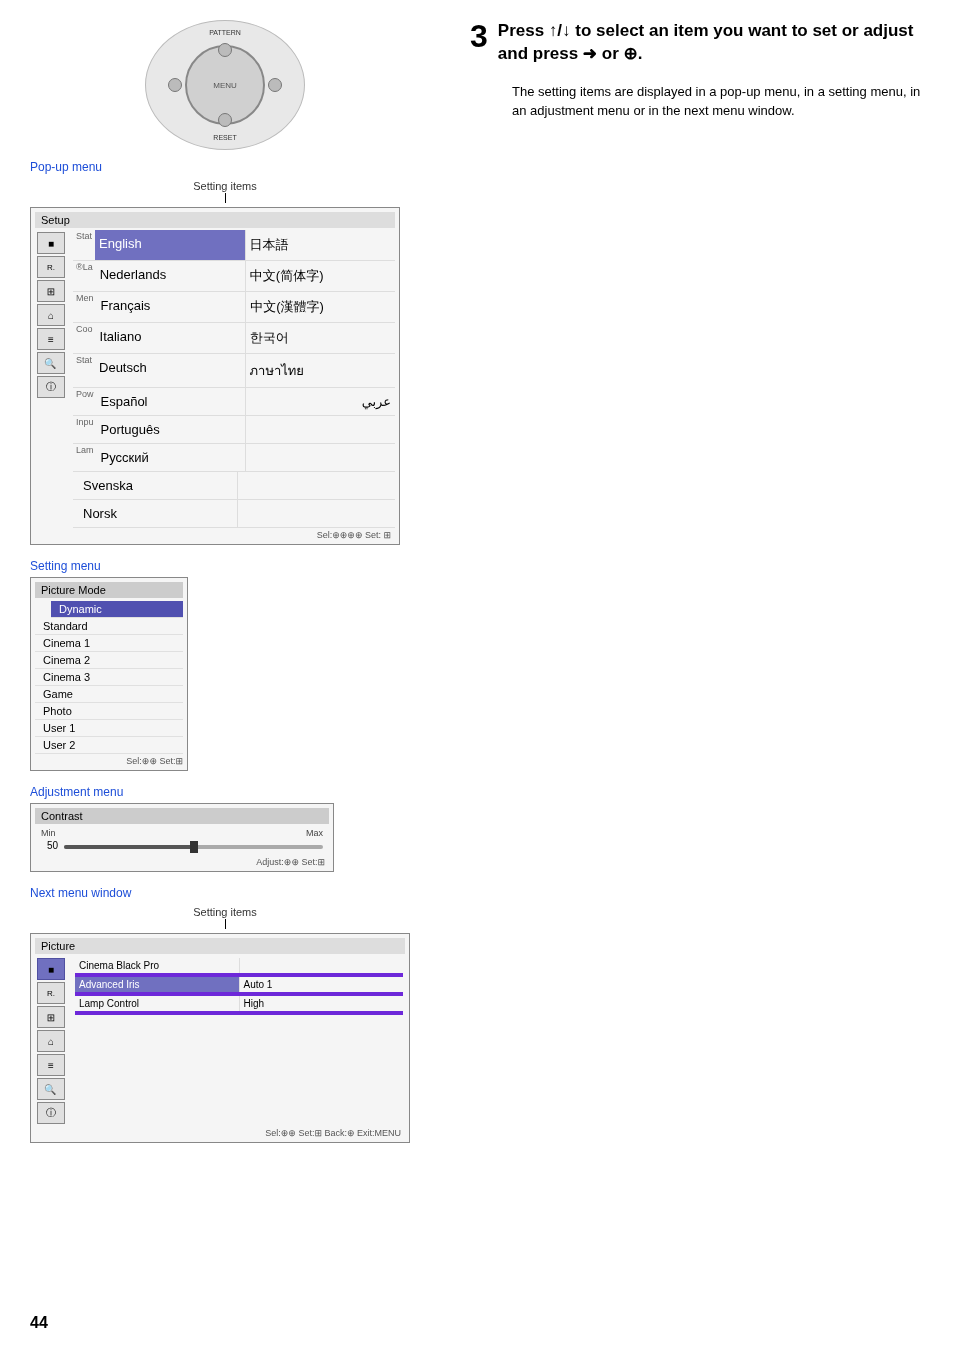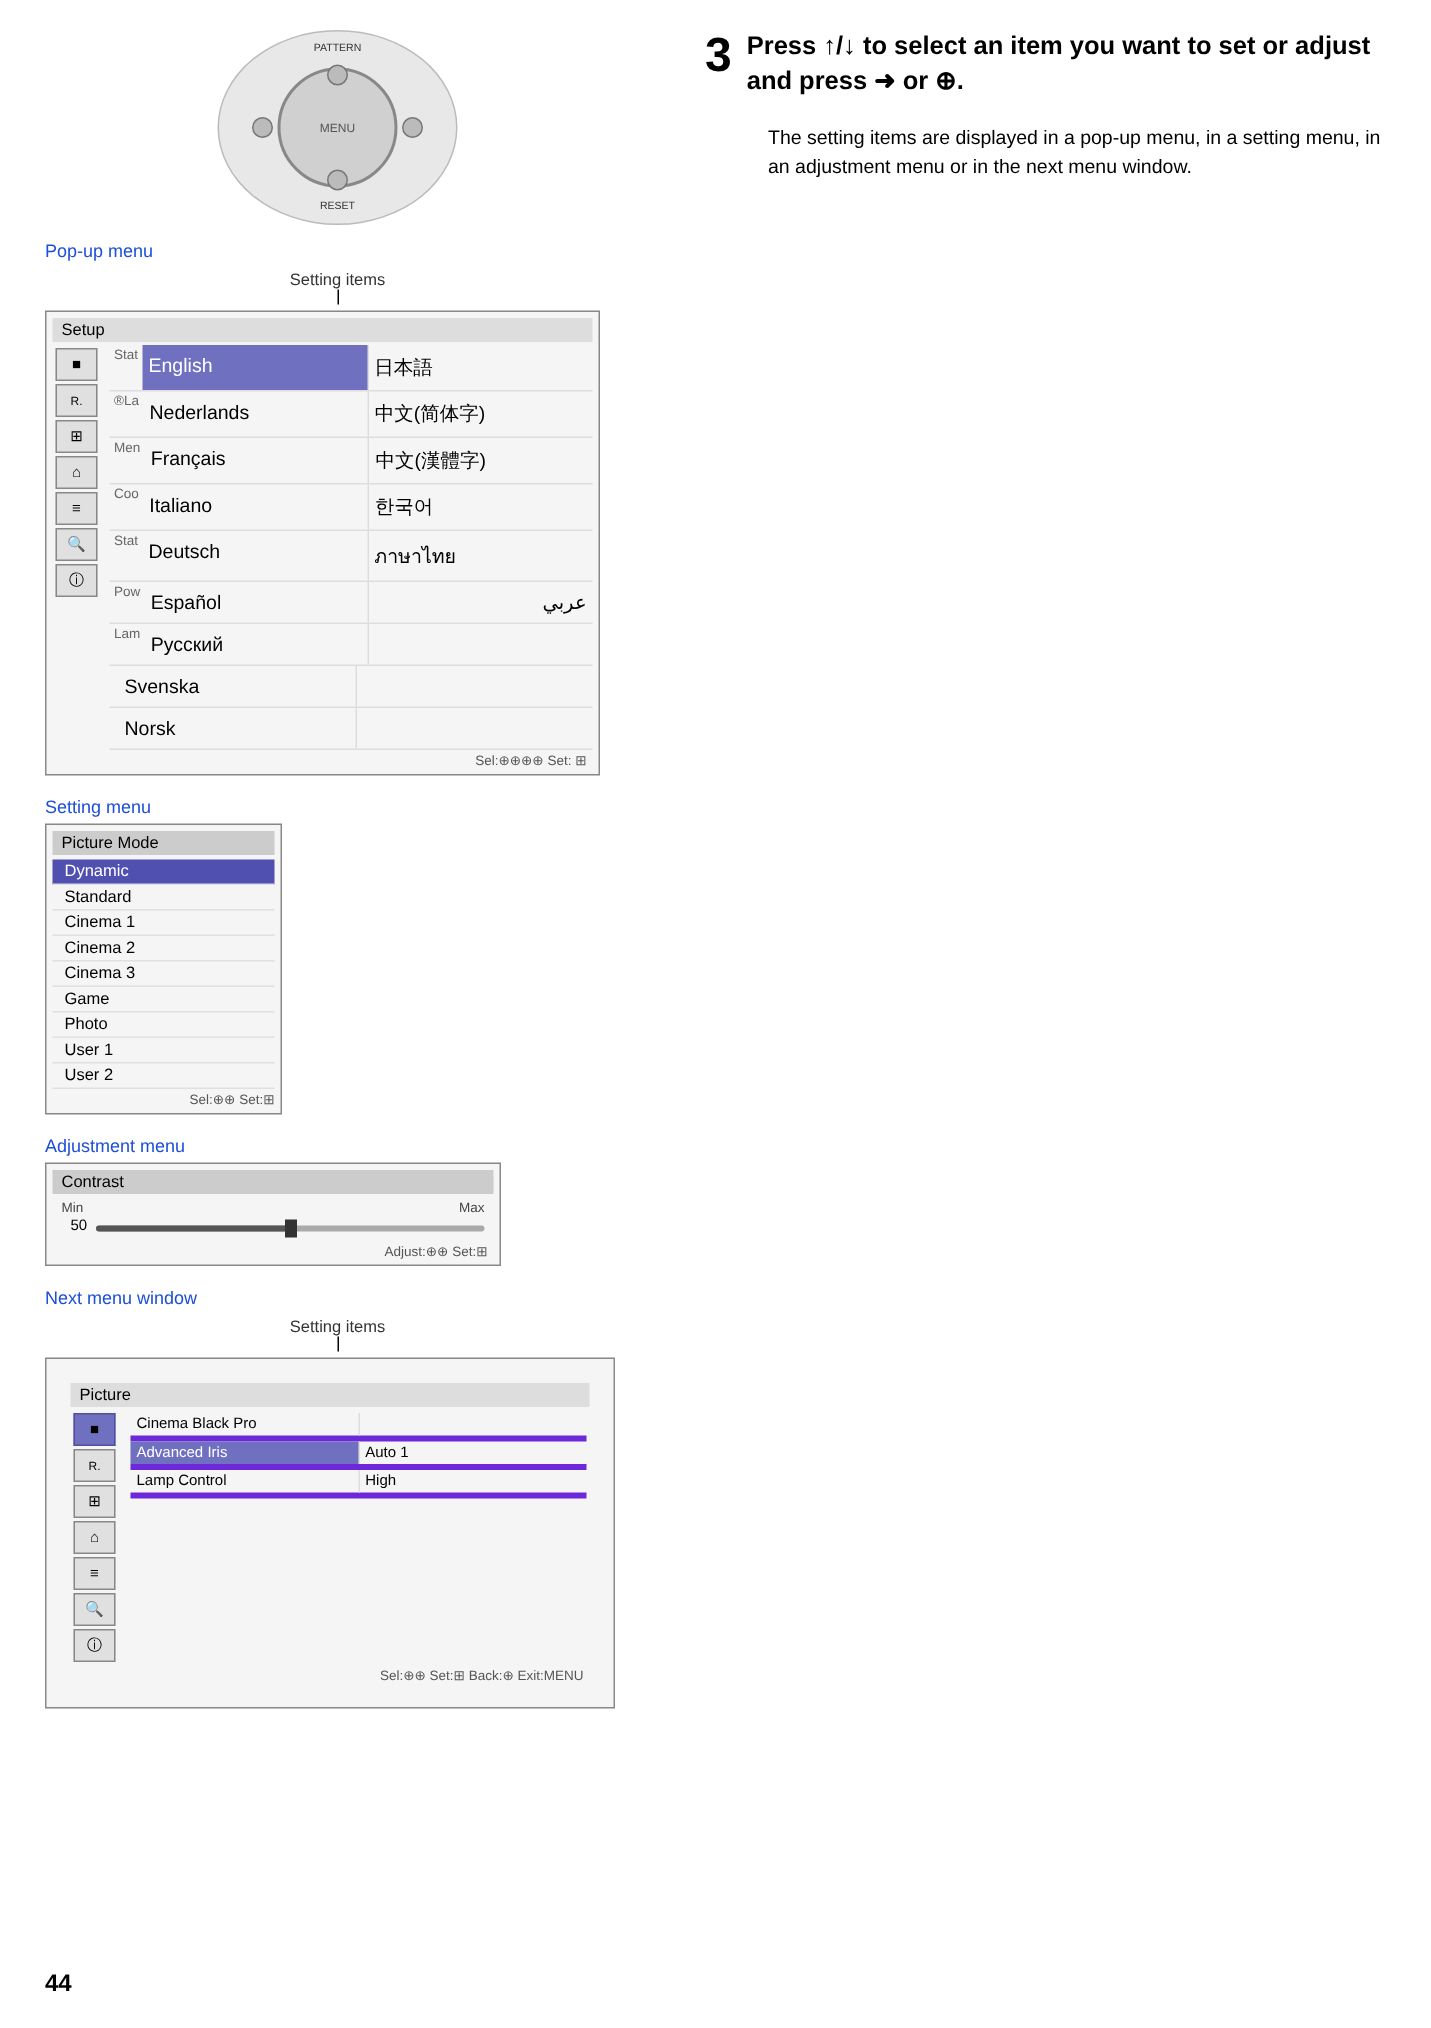--- a/index.html
+++ b/index.html
@@ -153,20 +153,21 @@
       margin-bottom: 3px;
     }
     .setting-menu-item {
       font-size: 11px;
       padding: 2px 8px;
       border-bottom: 1px solid #e0e0e0;
     }
     .setting-menu-item.active {
       background: #5050b0;
       color: #fff;
+      margin-left: 16px;
     }
     .setting-menu-footer {
       text-align: right;
       font-size: 9px;
       color: #555;
       padding-top: 2px;
     }
 
     
     .adj-menu-box {
@@ -219,21 +220,21 @@
       font-size: 9px;
       color: #555;
       padding: 2px 4px 0 0;
     }
 
     
     .next-menu-box {
       border: 1px solid #888;
       background: #f5f5f5;
       width: 380px;
-      padding: 16px;
+      padding: 4px;
     }
     .next-menu-header {
       background: #ddd;
       font-size: 11px;
       padding: 2px 6px;
       margin-bottom: 2px;
     }
     .next-menu-content {
       display: flex;
     }
@@ -380,20 +381,25 @@
           </div>
           <div class="popup-row">
             <div class="popup-cell-label">Stat</div>
             <div class="popup-cell">Deutsch</div>
             <div class="popup-cell">ภาษาไทย</div>
           </div>
           <div class="popup-row">
             <div class="popup-cell-label">Pow</div>
             <div class="popup-cell">Español</div>
             <div class="popup-cell" style="direction:rtl;">عربي</div>
+          </div>
+          <div class="popup-row">
+            <div class="popup-cell-label">Inpu</div>
+            <div class="popup-cell">Português</div>
+            <div class="popup-cell"></div>
           </div>
           <div class="popup-row">
             <div class="popup-cell-label">Lam</div>
             <div class="popup-cell">Русский</div>
             <div class="popup-cell"></div>
           </div>
           <div class="popup-row">
             <div class="popup-cell-label"></div>
             <div class="popup-cell">Svenska</div>
             <div class="popup-cell"></div>

